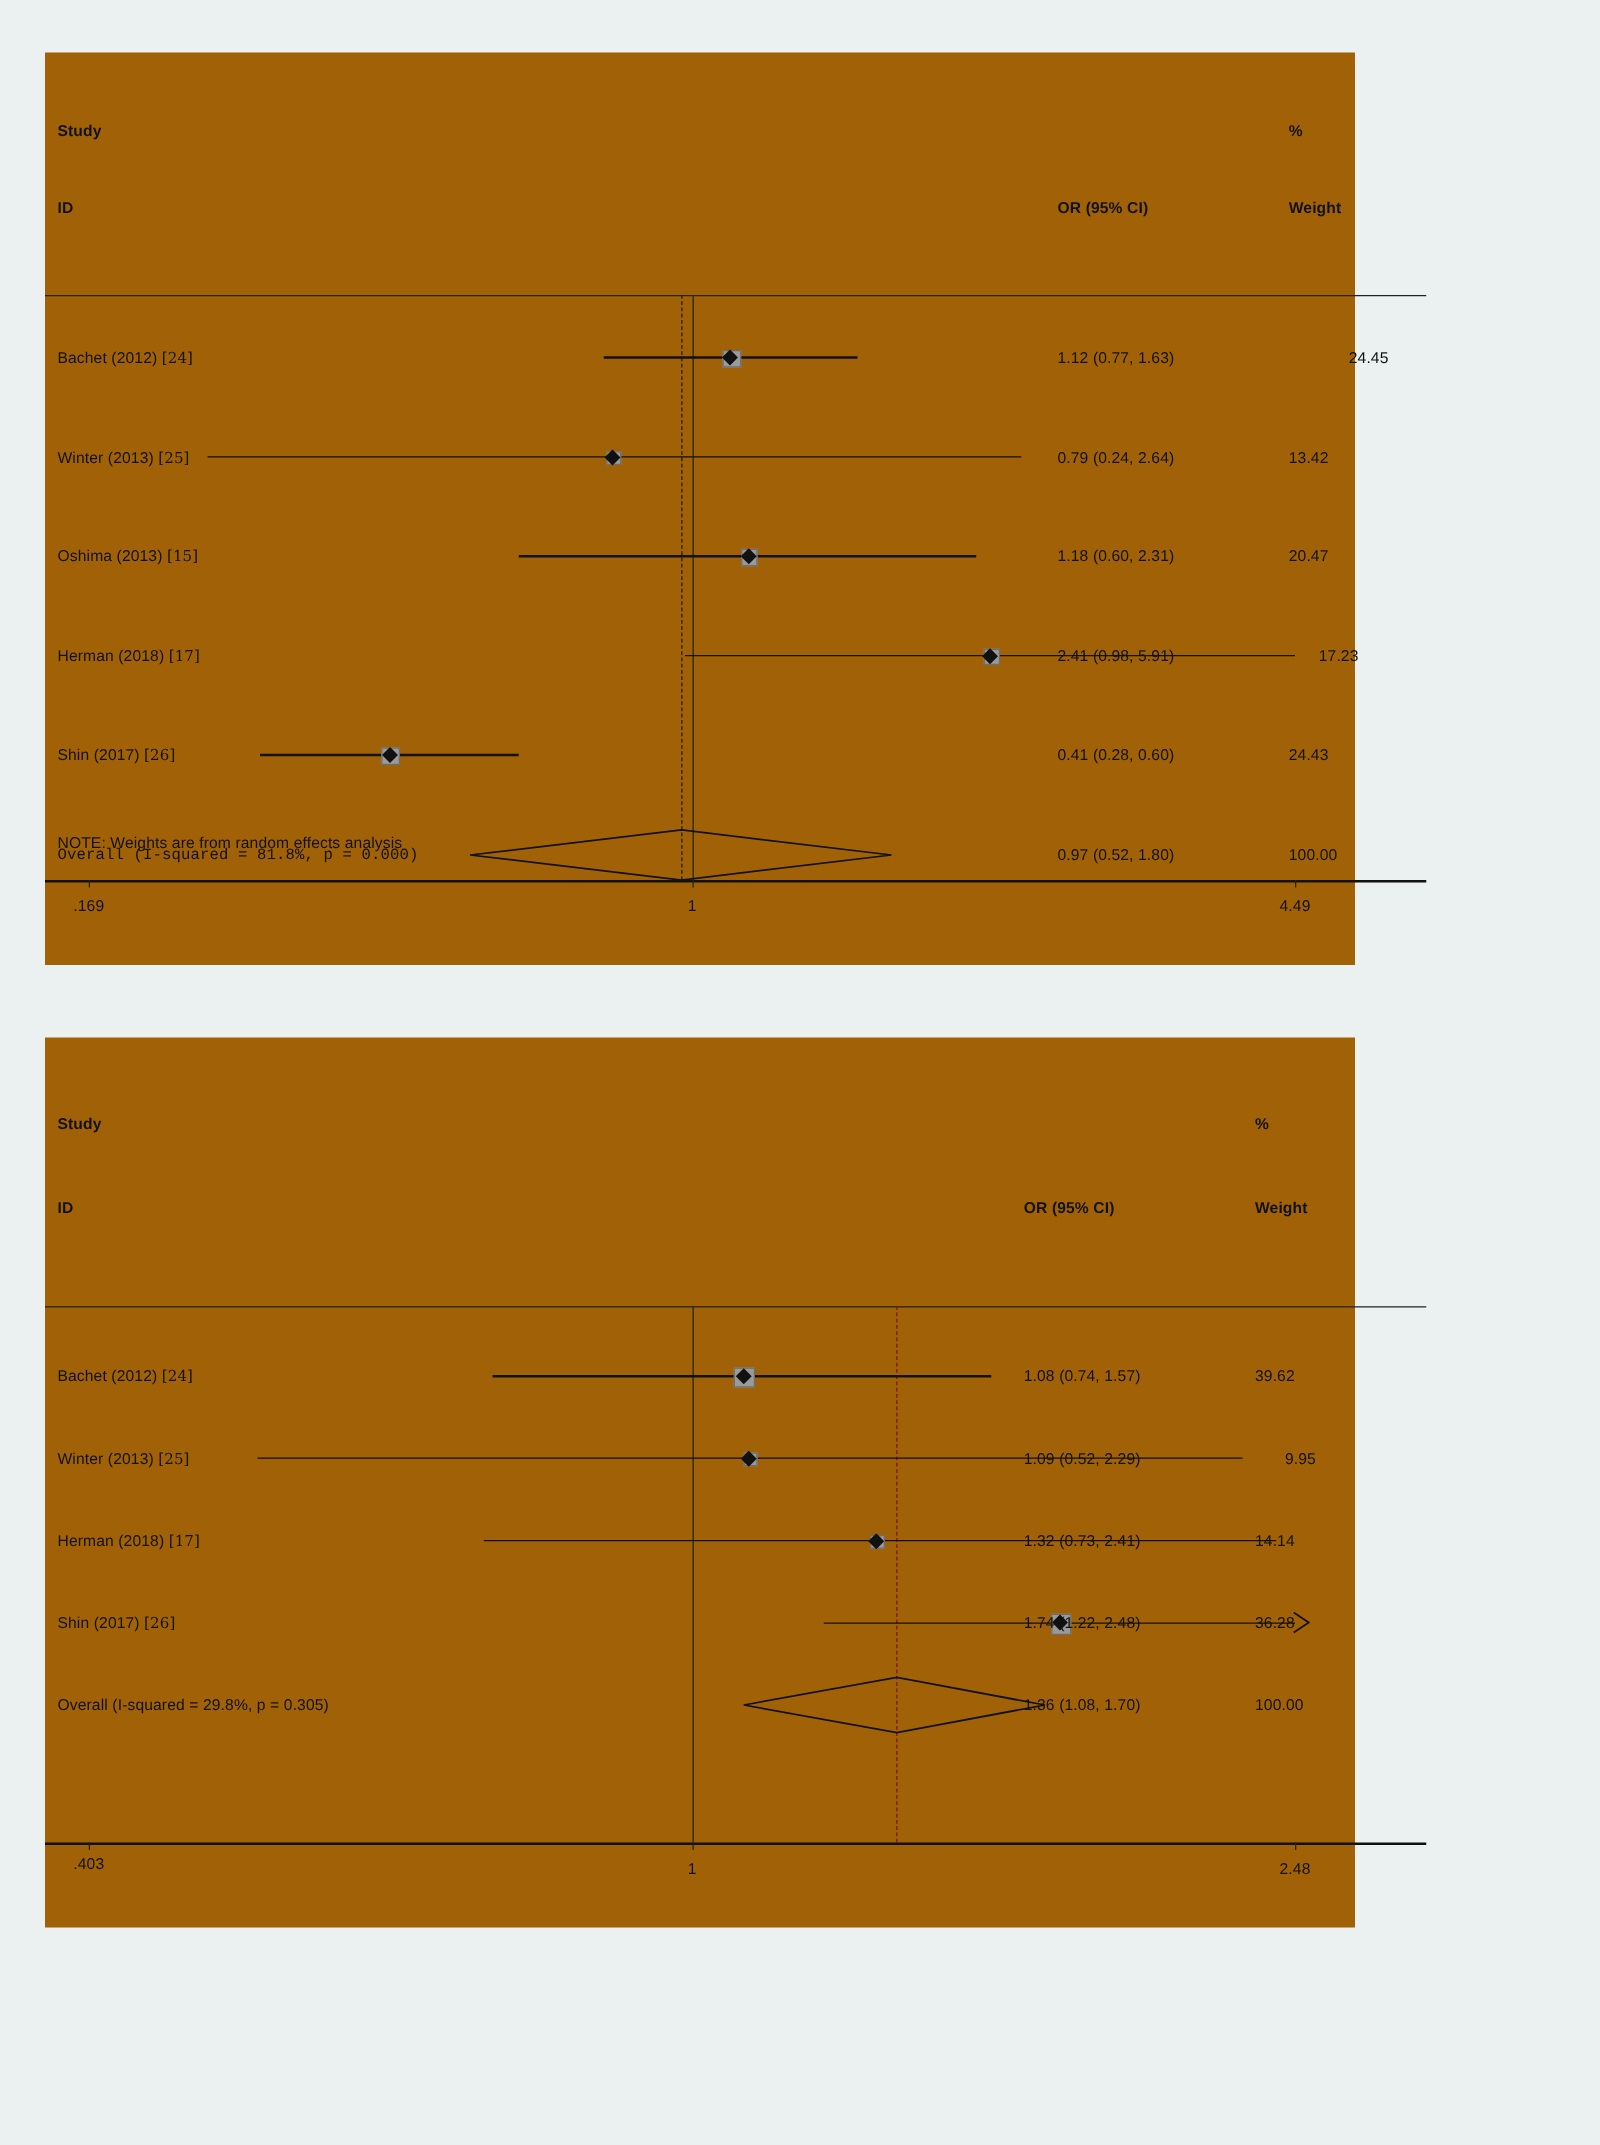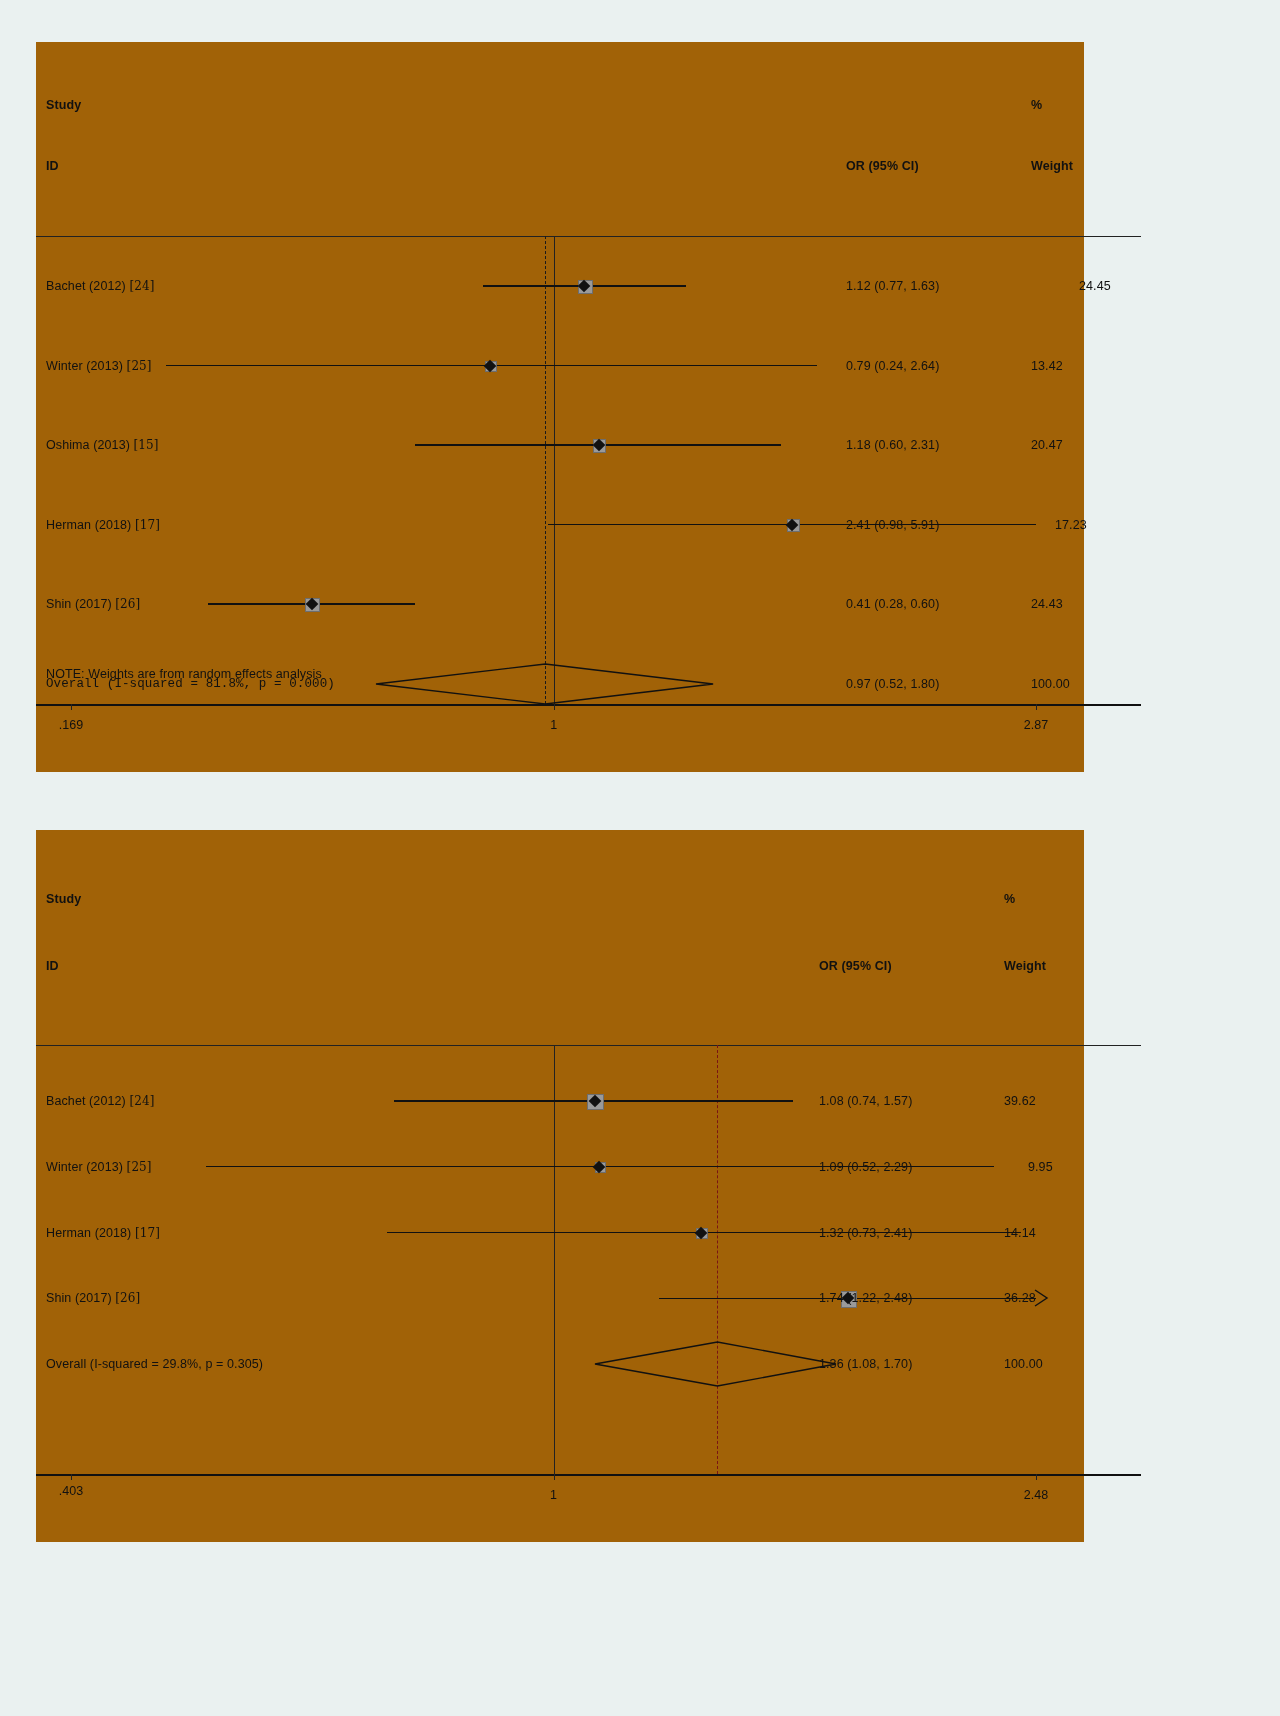--- a/index.html
+++ b/index.html
@@ -154,21 +154,21 @@
         <div class="lbl" style="left:10px;top:634.5px;font-family:Liberation Mono, monospace;">Overall  (I-squared = 81.8%, p = 0.000)</div>
         <div class="lbl" style="left:810px;top:634.5px;text-align:center;">0.97 (0.52, 1.80)</div>
         <div class="lbl" style="left:995px;top:634.5px;">100.00</div>
         <div class="lbl" style="left:10px;top:625px;">NOTE: Weights are from random effects analysis</div>
         <div class="axisline" style="left:0px;top:662px;width:1105px;"></div>
         <div class="tick" style="left:35px;top:662px;"></div>
         <div class="lbl center" style="left:35px;top:676px;">.169</div>
         <div class="tick" style="left:517.6643488832792px;top:662px;"></div>
         <div class="lbl center" style="left:517.6643488832792px;top:676px;">1</div>
         <div class="tick" style="left:1000px;top:662px;"></div>
-        <div class="lbl center" style="left:1000px;top:676px;">2.87</div>
+        <div class="lbl center" style="left:1000px;top:676px;">4.49</div>
       </div>
   </div>
 
   <div class="panel" id="panel-b">
     <div class="plot" id="plot-b">
         <div class="lbl bold" style="left:10px;top:62px;">Study</div>
         <div class="lbl bold" style="left:10px;top:129px;">ID</div>
         <div class="lbl bold" style="left:968px;top:62px;">%</div>
         <div class="lbl bold" style="left:783px;top:129px;">OR (95% CI)</div>
         <div class="lbl bold" style="left:968px;top:129px;">Weight</div>

